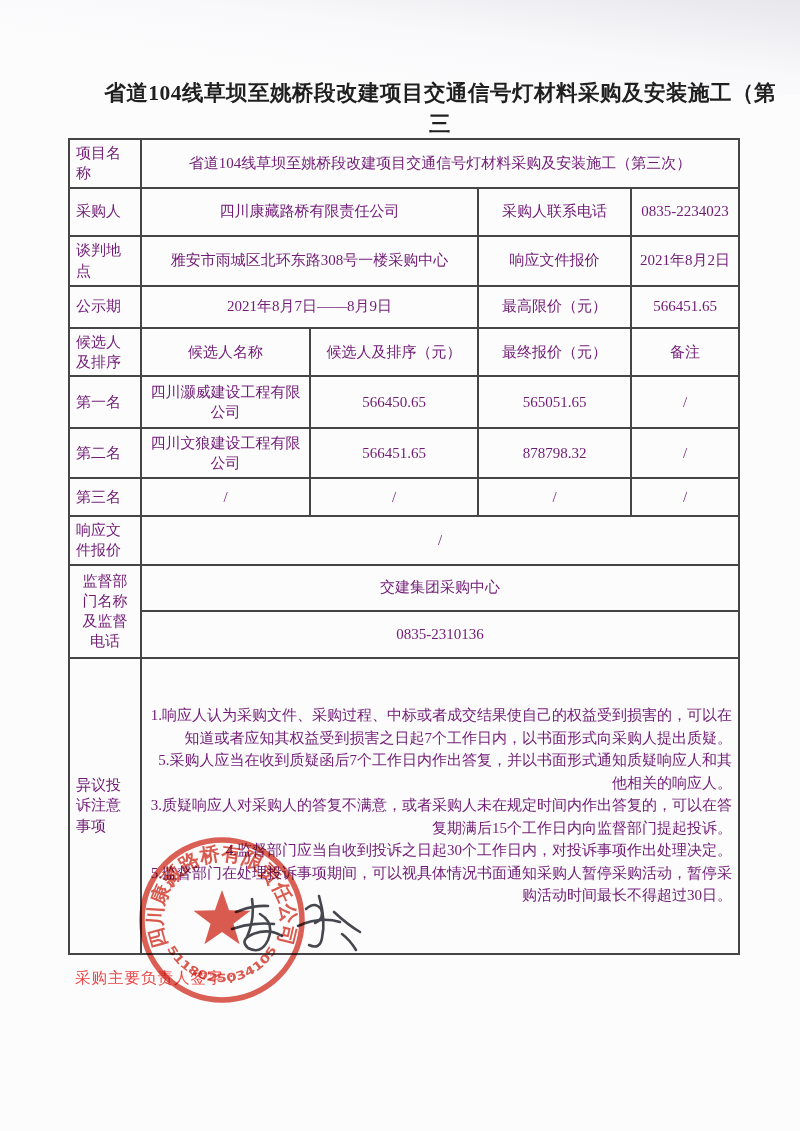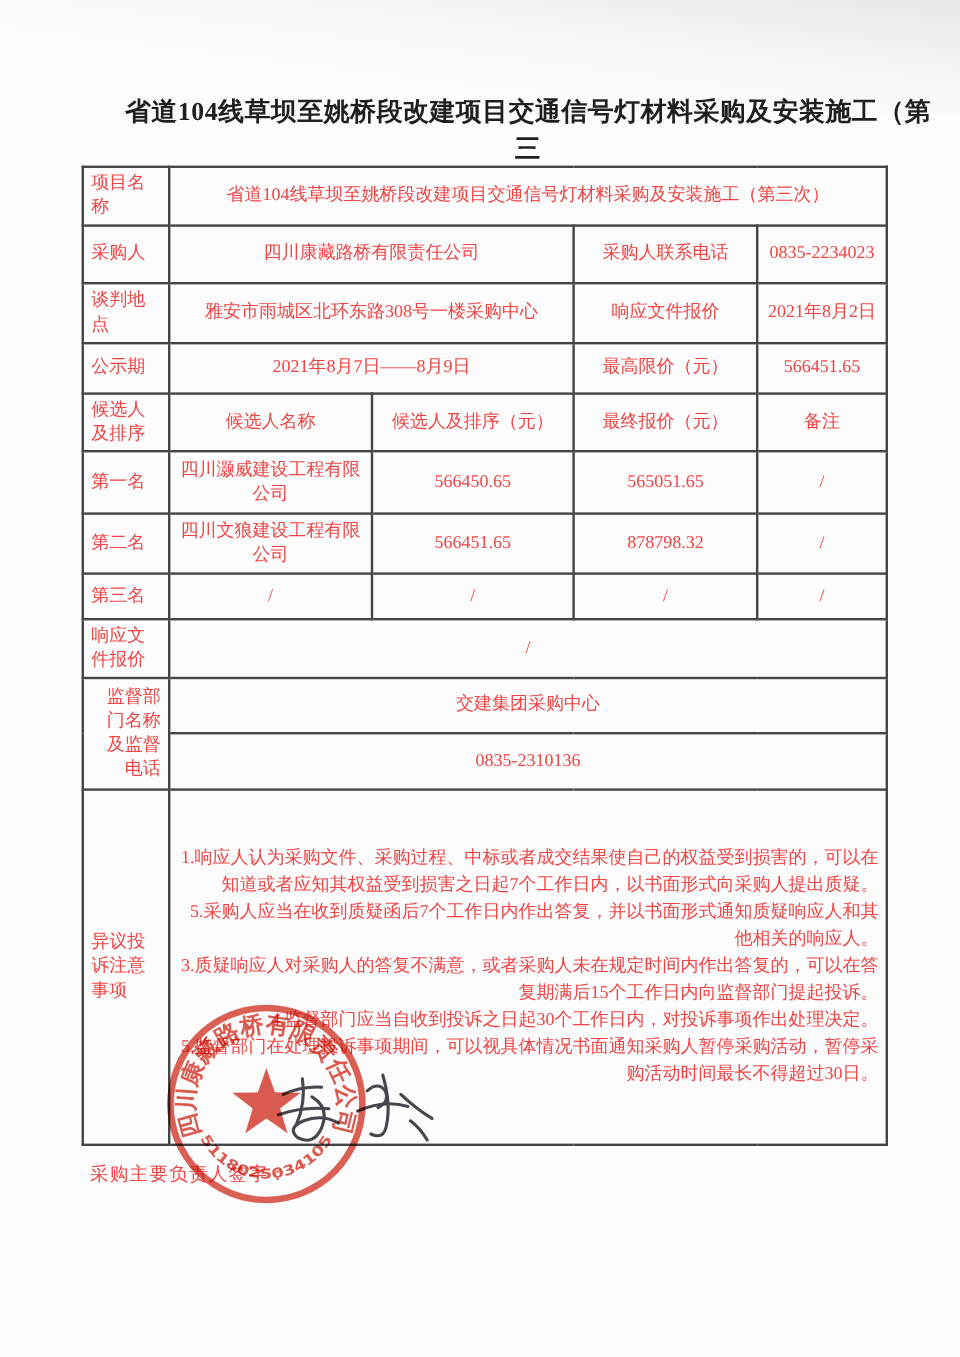--- a/index.html
+++ b/index.html
@@ -16,21 +16,21 @@
   }
   .page-title{
     position:absolute;top:78px;left:60px;width:680px;
     text-align:center;font-size:21.5px;font-weight:bold;
     line-height:1.45;letter-spacing:0.5px;color:#1f1f1f;margin-left:40px;
   }
   .page-title span{display:block;}
   table.doc{
     position:absolute;left:68px;top:138px;width:670px;
     border-collapse:collapse;table-layout:fixed;
-    font-size:15px;color:#ef4444;
+    font-size:15px;color:#701a75;
   }
   table.doc td{
     border:2px solid #454545;
     padding:3px 6px;vertical-align:middle;
     line-height:1.35;overflow:hidden;
   }
   td.lab{text-align:left;padding-left:4px;padding-right:2px;}
   td.val{text-align:center;padding-left:7px;}
   td.ctr{text-align:center;padding-left:2px;padding-right:2px;margin-left:31px;}
   td.obj-cell{vertical-align:middle;padding:8px 10px 8px 9px;}
@@ -114,21 +114,21 @@
       <td class="ctr">/</td>
       <td class="ctr">/</td>
       <td class="ctr">/</td>
       <td class="ctr">/</td>
     </tr>
     <tr>
       <td class="lab" style="height:39px">响应文件报价</td>
       <td class="ctr" colspan="4">/</td>
     </tr>
     <tr>
-      <td class="lab ctr" rowspan="2" style="height:81px;text-align:right;">监督部门名称及监督电话</td>
+      <td class="lab ctr" rowspan="2" style="height:81px;text-align:center;">监督部门名称及监督电话</td>
       <td class="ctr" style="height:38px" colspan="4">交建集团采购中心</td>
     </tr>
     <tr>
       <td class="ctr" style="height:39px" colspan="4">0835-2310136</td>
     </tr>
     <tr>
       <td class="lab" style="height:288px">异议投诉注意事项</td>
       <td class="obj-cell" colspan="4">
         <div class="obj-line">1.响应人认为采购文件、采购过程、中标或者成交结果使自己的权益受到损害的，可以在知道或者应知其权益受到损害之日起7个工作日内，以书面形式向采购人提出质疑。</div>
         <div class="obj-line">5.采购人应当在收到质疑函后7个工作日内作出答复，并以书面形式通知质疑响应人和其他相关的响应人。</div>

